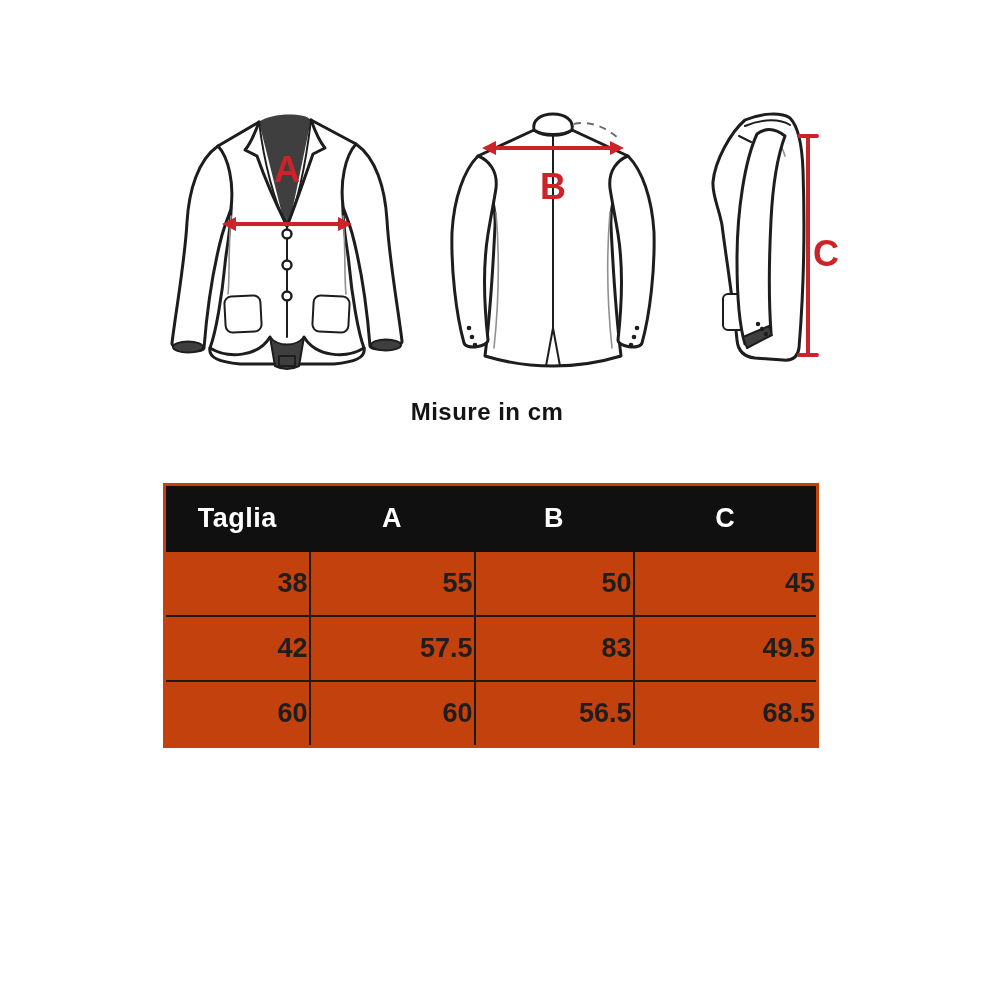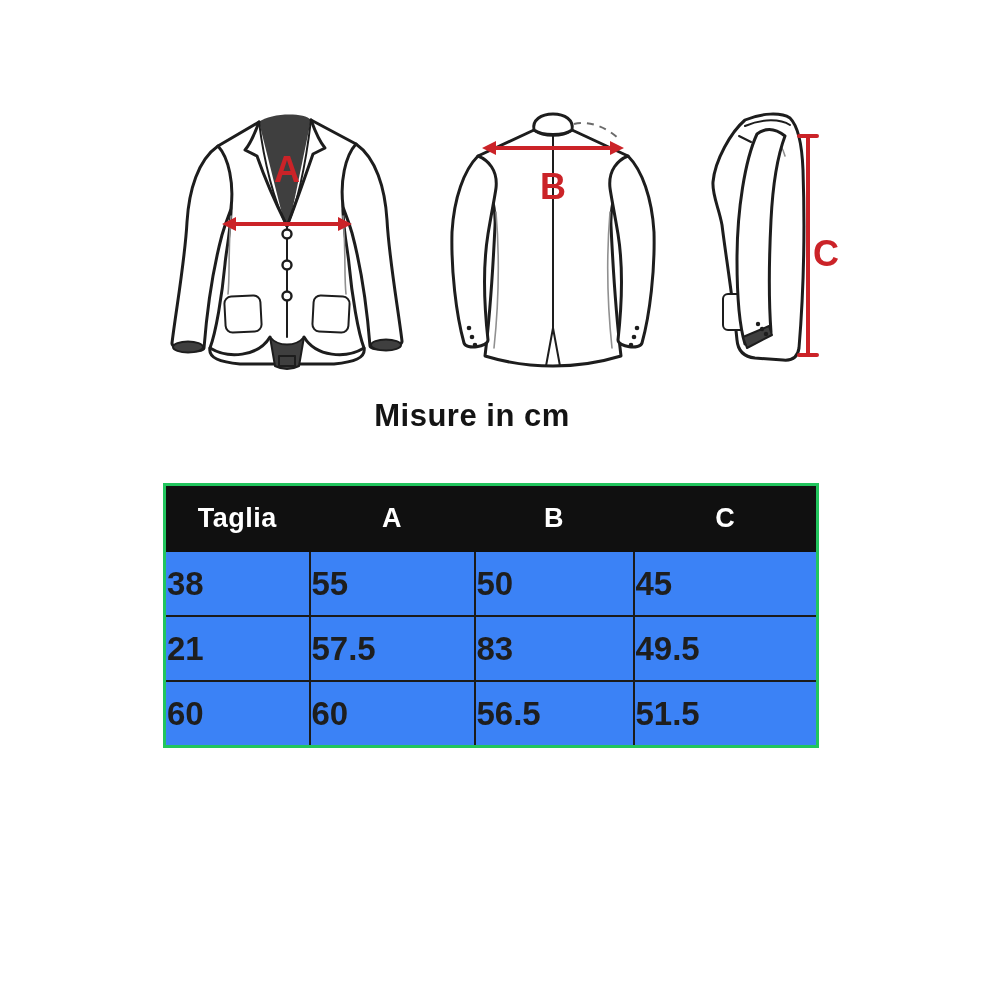--- a/index.html
+++ b/index.html
@@ -24,38 +24,38 @@
   .dash { fill:none; stroke:#6a6a6a; stroke-width:2; stroke-dasharray:7 6; }
   .accent-stroke { stroke:#cb2328; }
   .accent-fill   { fill:#cb2328; }
   .red-line { stroke-width:4; fill:none; stroke-linecap:round; }
   text.measure-letter {
     font-family:"Liberation Sans", sans-serif; font-weight:800; font-size:36px;
     text-anchor:middle; fill:#cb2328;
   }
 
   .page-title {
-    position:absolute; left:322px; top:398px; width:300px;
-    text-align:center; font-size:31px; font-weight:800; color:#141414;
+    position:absolute; left:337px; top:398px; width:300px;
+    text-align:center; font-size:24px; font-weight:800; color:#141414;
     letter-spacing:0.5px;
   }
 
   table.size-table {
     position:absolute; left:163px; top:483px; width:653px;
     border-collapse:collapse; table-layout:fixed;
-    border:3px solid #22c55e;
+    border:3px solid #c2410c;
   }
   table.size-table th {
     background:#101010; color:#ffffff; height:62px;
     font-size:27px; font-weight:800; letter-spacing:0.5px;
     border:2px solid #101010; text-align:center;
   }
   table.size-table td {
-    background:#3b82f6; color:#1e1e1e; height:61px;
-    font-size:33px; font-weight:800; text-align:left; vertical-align:middle;
+    background:#c2410c; color:#1e1e1e; height:61px;
+    font-size:27px; font-weight:800; text-align:right; vertical-align:middle;
     border:2px solid #1b1b1b;
   }
 </style>
 </head>
 <body>
 
 <div class="canvas">
 
   <div class="view view-front">
     <svg viewBox="0 0 260 295" width="260" height="295">
@@ -176,27 +176,27 @@
       </tr>
     </thead>
     <tbody>
       <tr>
         <td>38</td>
         <td>55</td>
         <td>50</td>
         <td>45</td>
       </tr>
       <tr>
-        <td>21</td>
+        <td>42</td>
         <td>57.5</td>
         <td>83</td>
         <td>49.5</td>
       </tr>
       <tr>
         <td>60</td>
         <td>60</td>
         <td>56.5</td>
-        <td>51.5</td>
+        <td>68.5</td>
       </tr>
     </tbody>
   </table>
 
 </div>
 
 </body></html>

